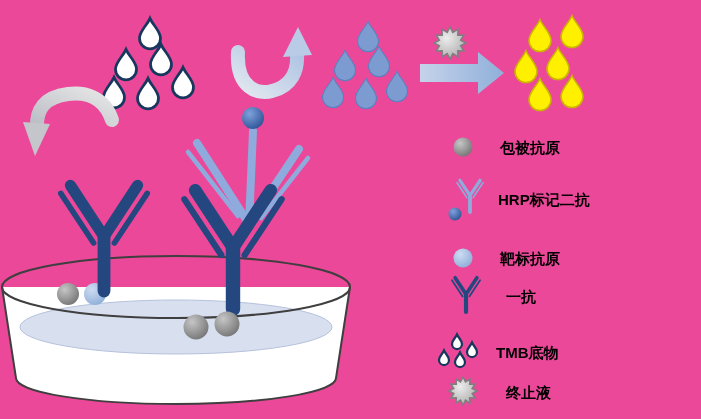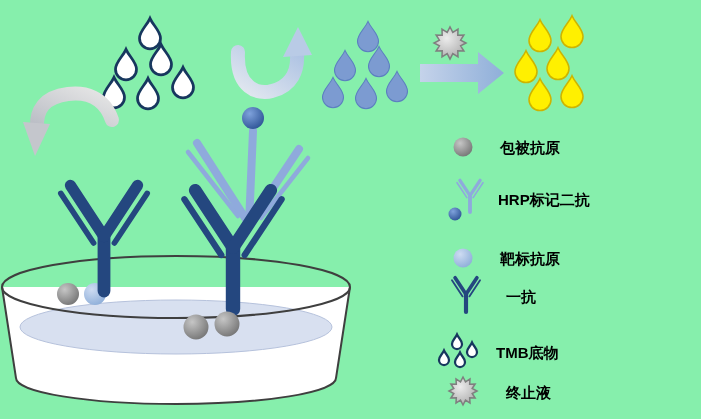--- a/index.html
+++ b/index.html
@@ -1,16 +1,16 @@
 <!DOCTYPE html>
 <html><head>
 <meta charset="utf-8">
 <style>
   html,body{margin:0;padding:0;background:#ffffff;}
-  .stage{position:relative;width:701px;height:419px;background:#86efac;overflow:hidden;
+  .stage{position:relative;width:701px;height:419px;background:#ec4899;overflow:hidden;
          font-family:"Liberation Sans", sans-serif;}
   svg{display:block;}
   .tmb{fill:#ffffff;stroke:#17375E;stroke-width:2.6;}
   .tmbs{fill:#ffffff;stroke:#17375E;stroke-width:4.5;}
   .blue-drop{fill:#7C9BD1;stroke:#5B7FBF;stroke-width:1;}
   .yellow-drop{fill:#FFF000;stroke:#CDB400;stroke-width:1.4;}
   .legend-text{font-size:15px;font-weight:bold;fill:#000000;}
   .dish-line{fill:none;stroke:#3F3F3F;stroke-width:2;}
   .star{fill:url(#gradStar);stroke:#7F7F7F;stroke-width:1.5;}
 </style>

